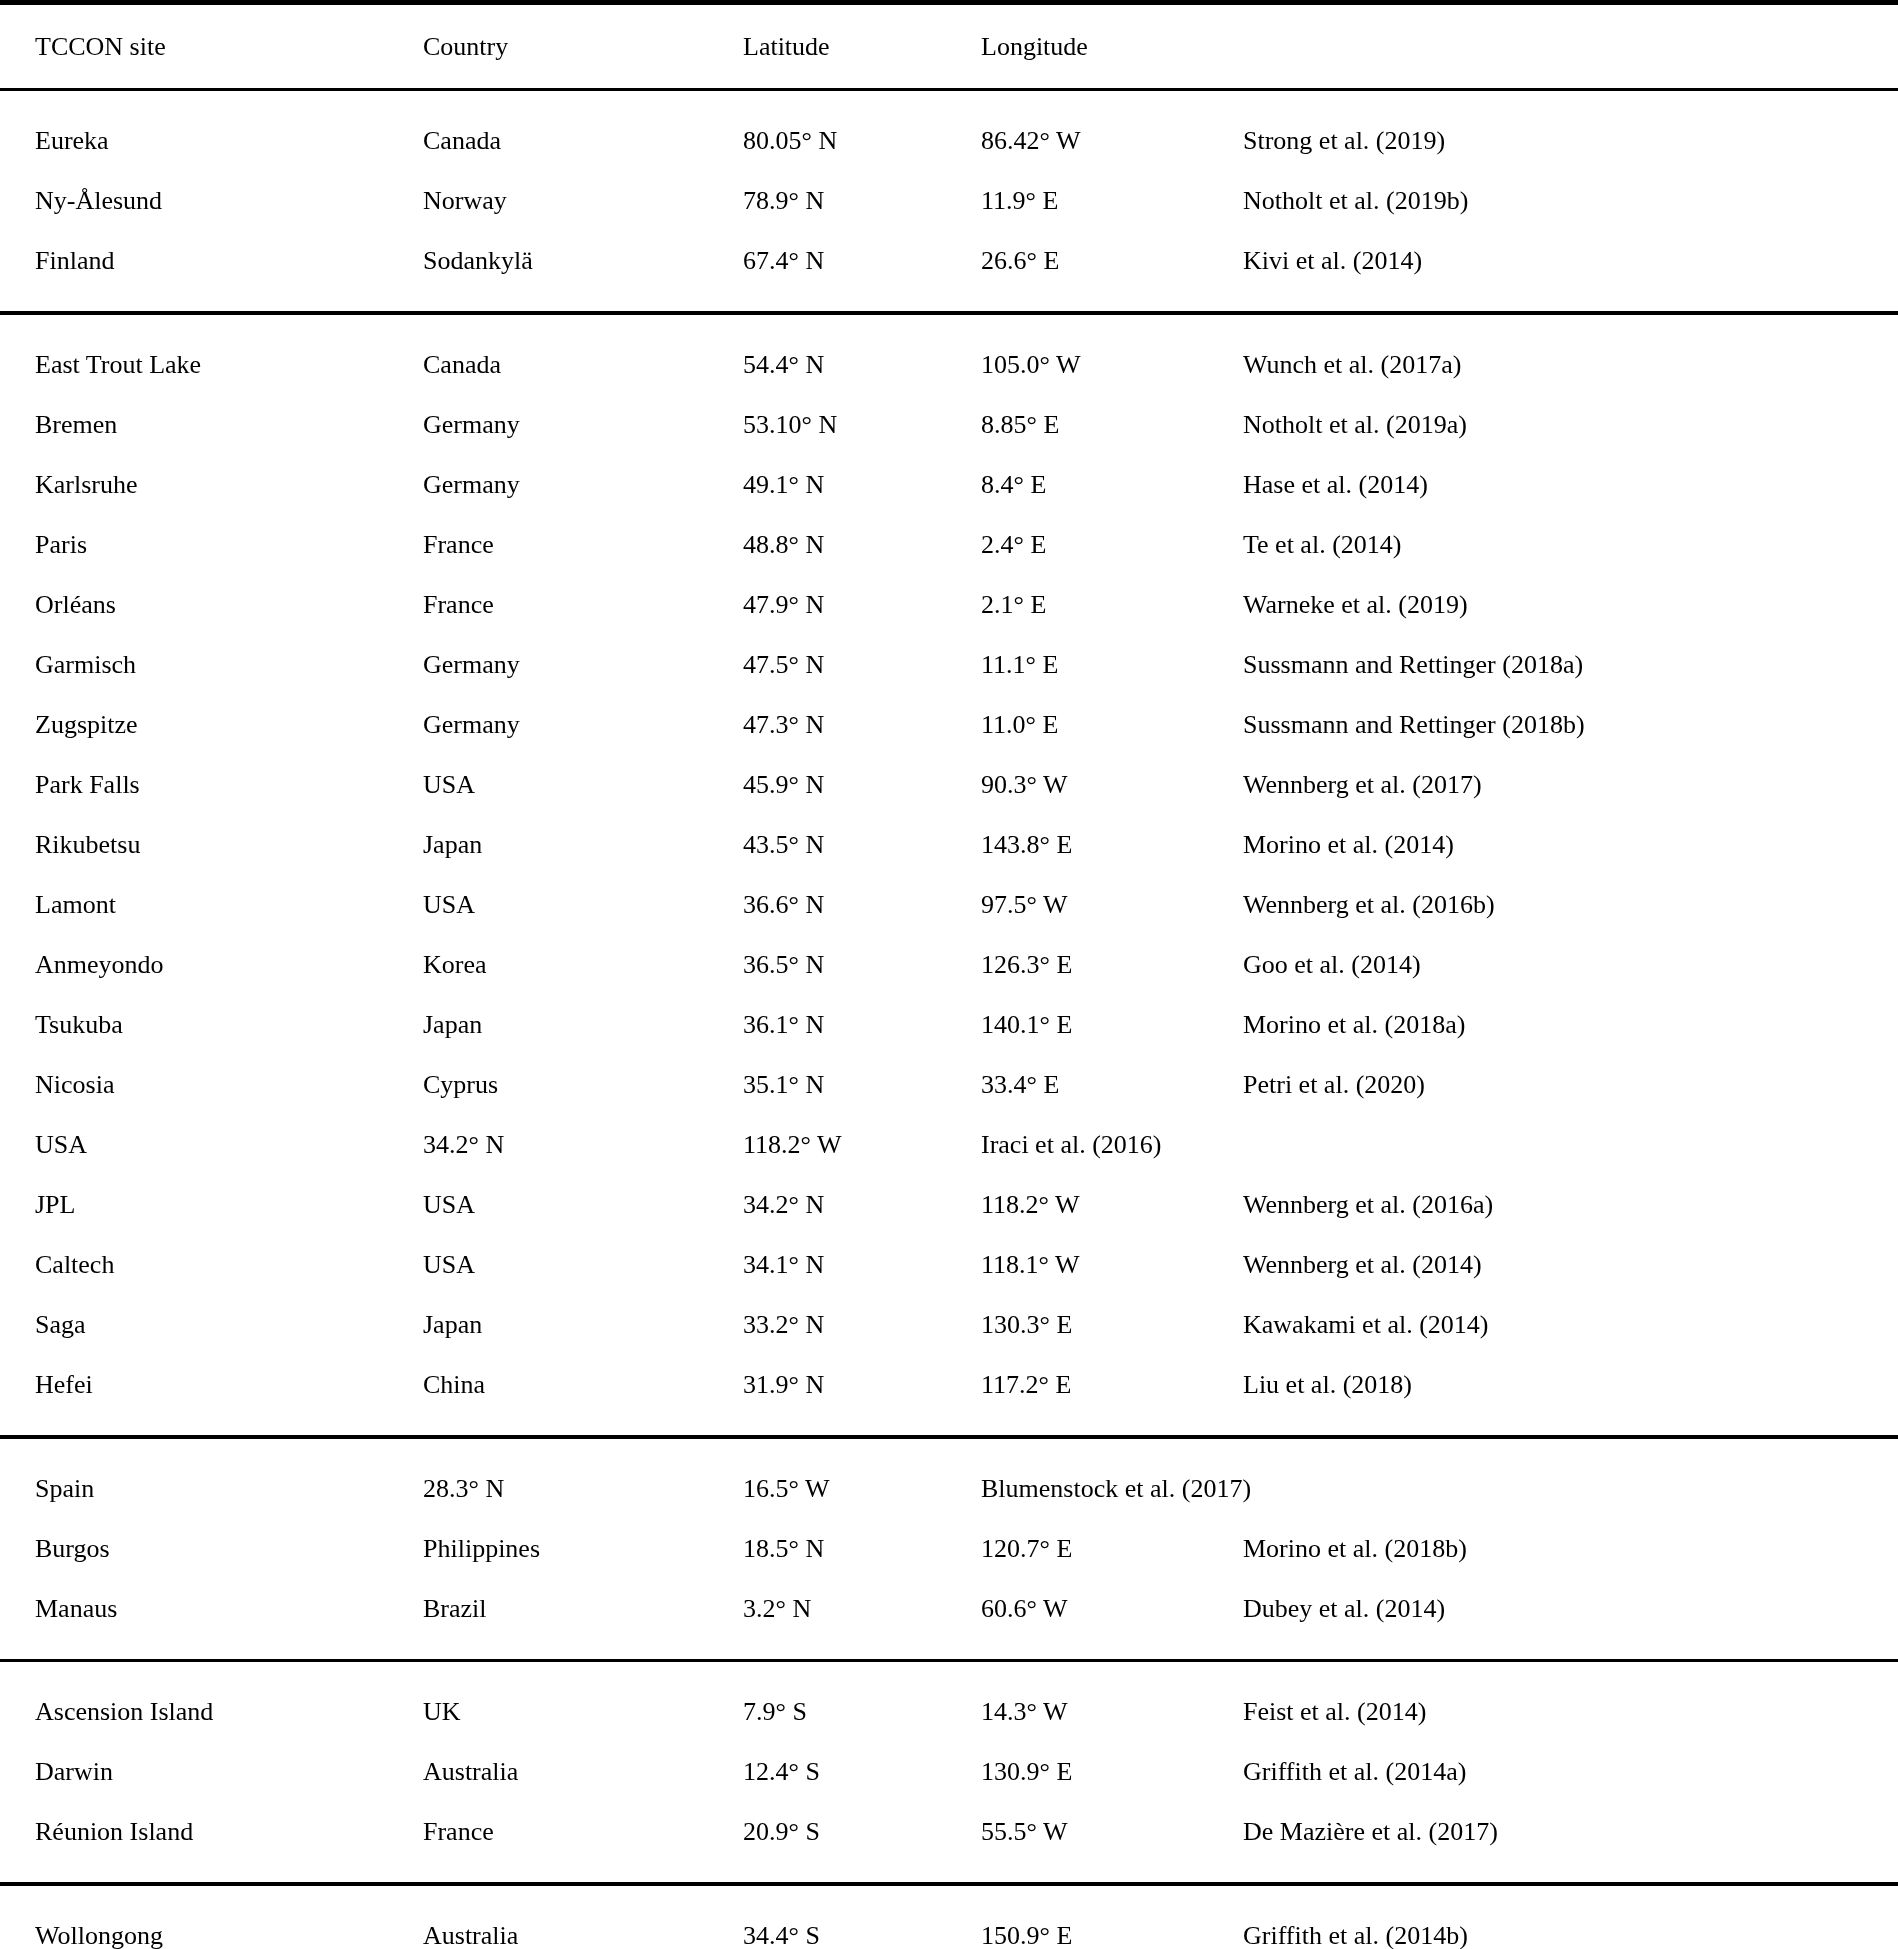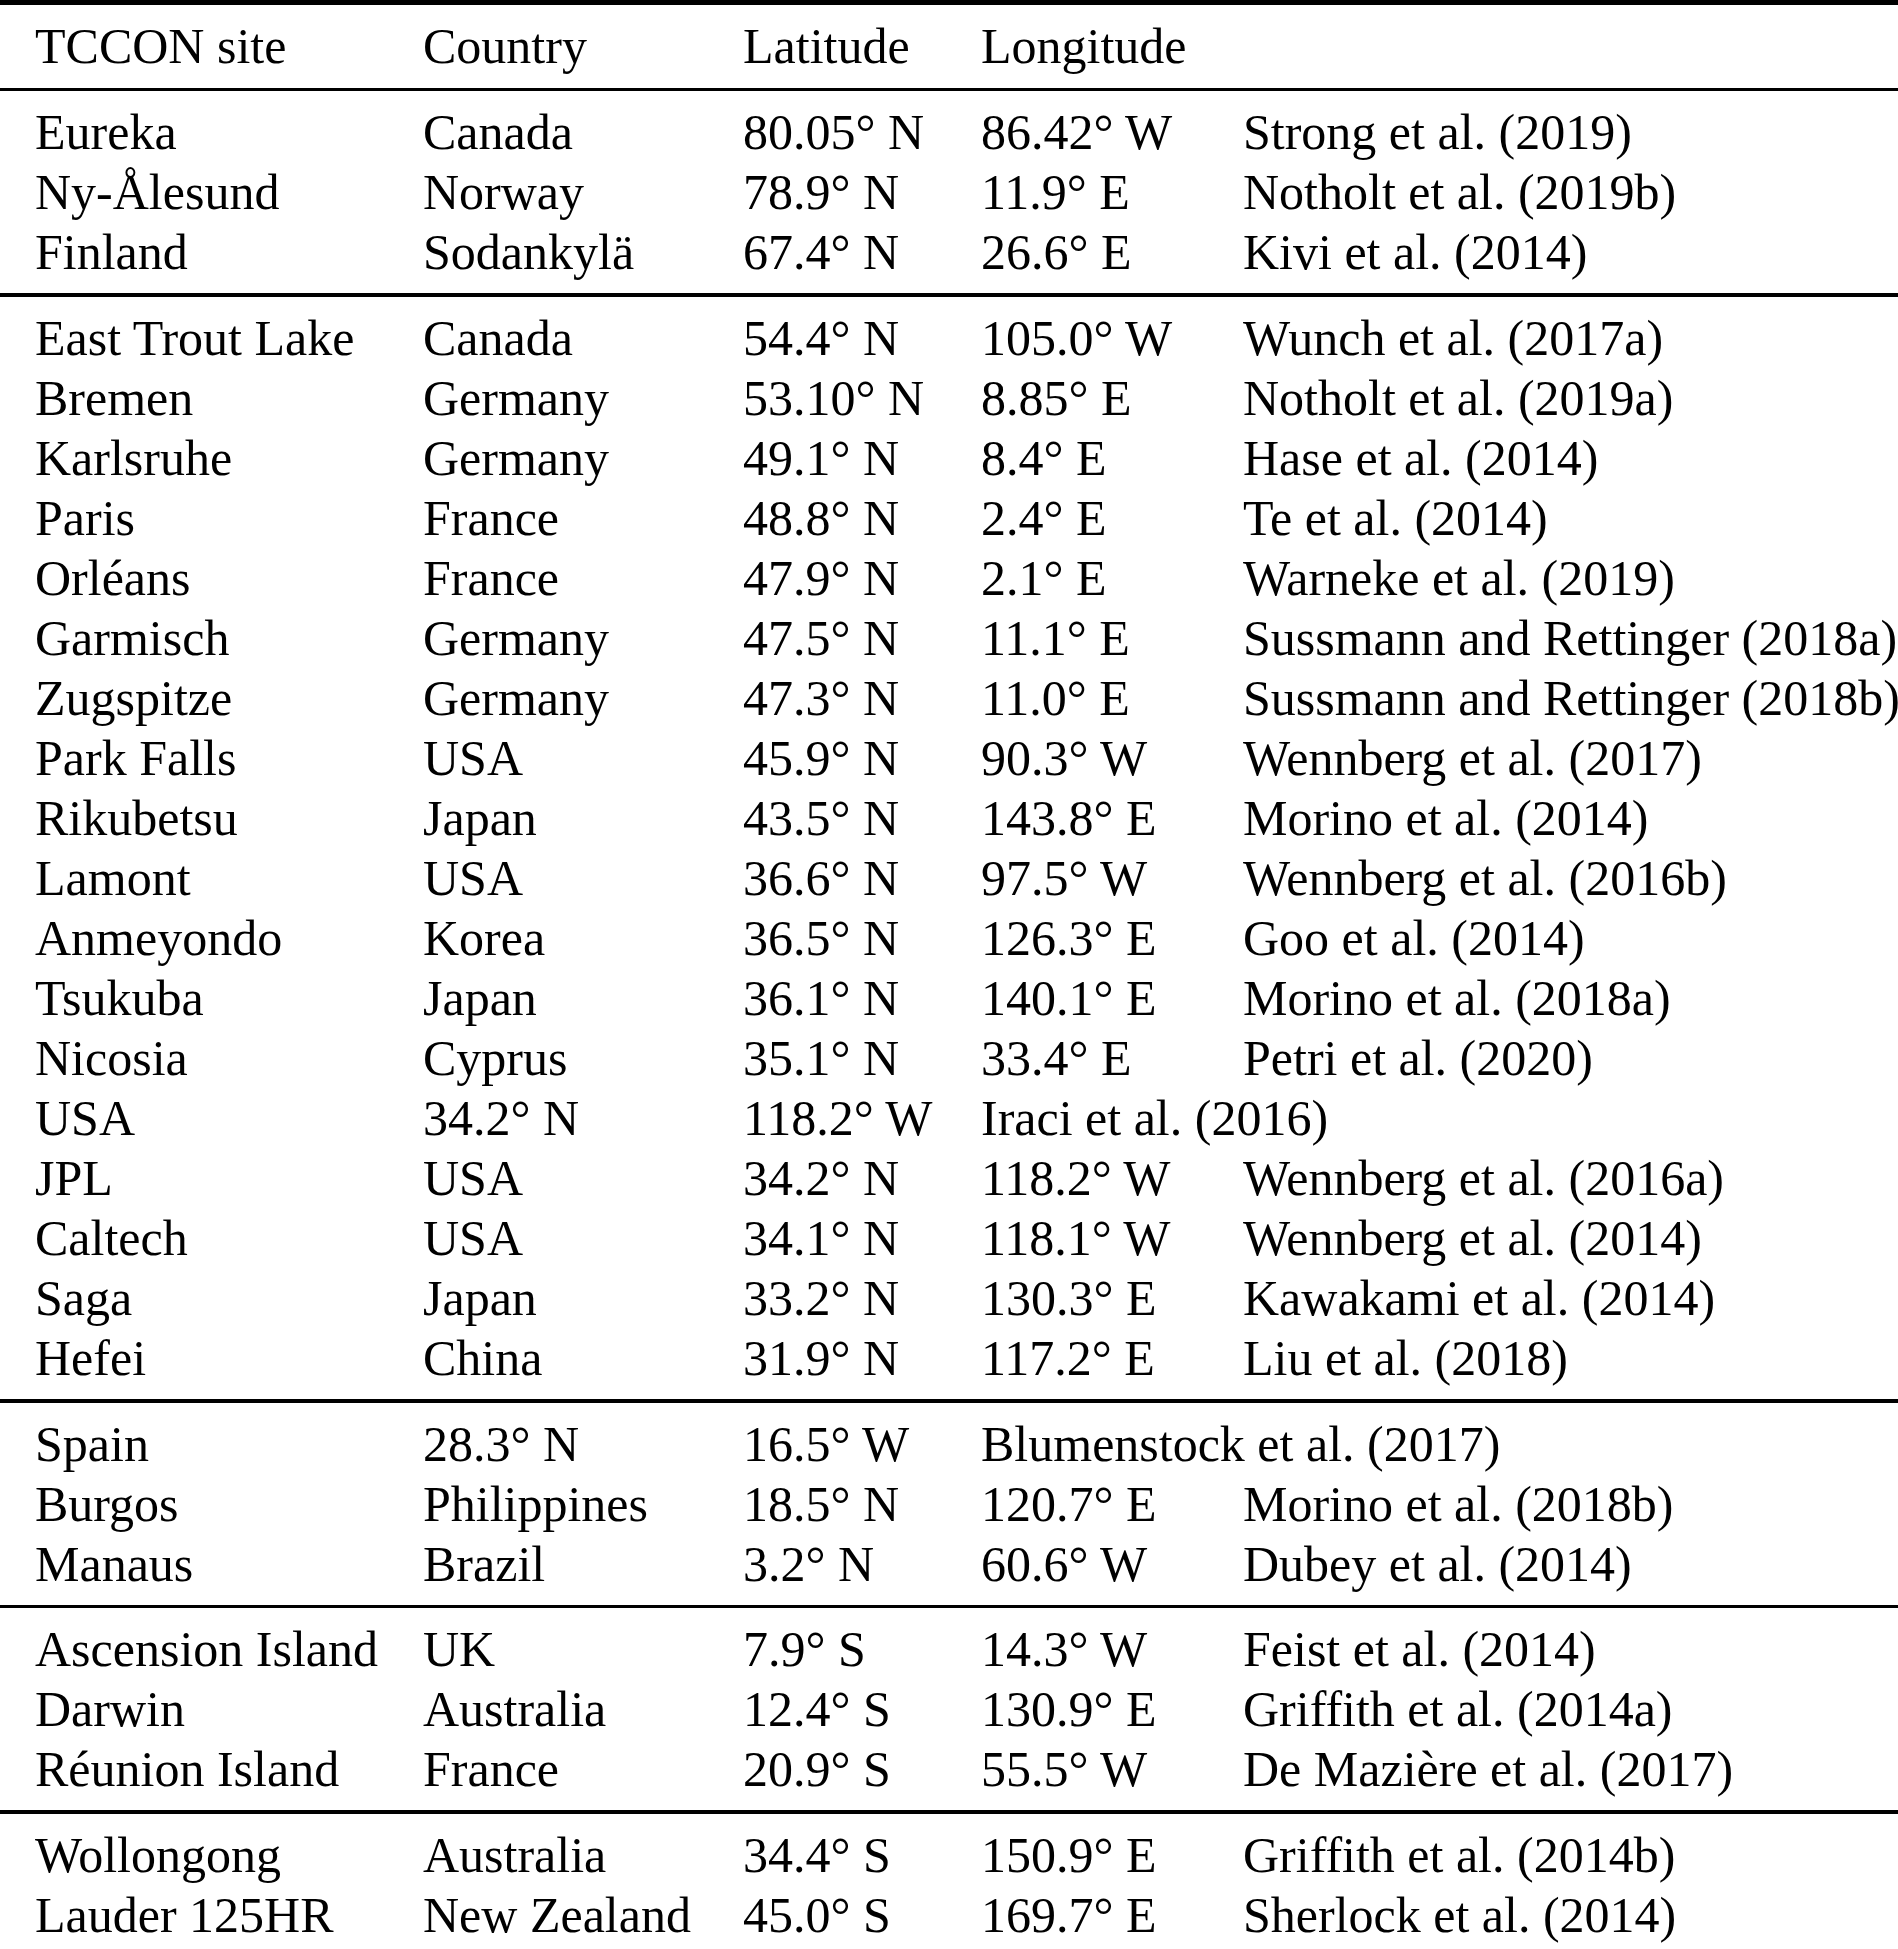--- a/index.html
+++ b/index.html
@@ -23,29 +23,29 @@
   }
   .rule.thick {
     height: 4.6px;
   }
   .row {
     display: grid;
     grid-template-columns: 388px 320px 238px 262px auto;
     padding-left: 35px;
     height: 60px;
     line-height: 60px;
-    font-size: 50px;
+    font-size: 26px;
     white-space: nowrap;
   }
   .row.header {
     height: 83px;
     line-height: 83px;
   }
   .group {
-    padding: 11px 0;
+    padding: 20px 0;
   }
   .cell {
     display: block;
     overflow: visible;
   }
 </style>
 </head>
 <body>
 
 <div class="page">

